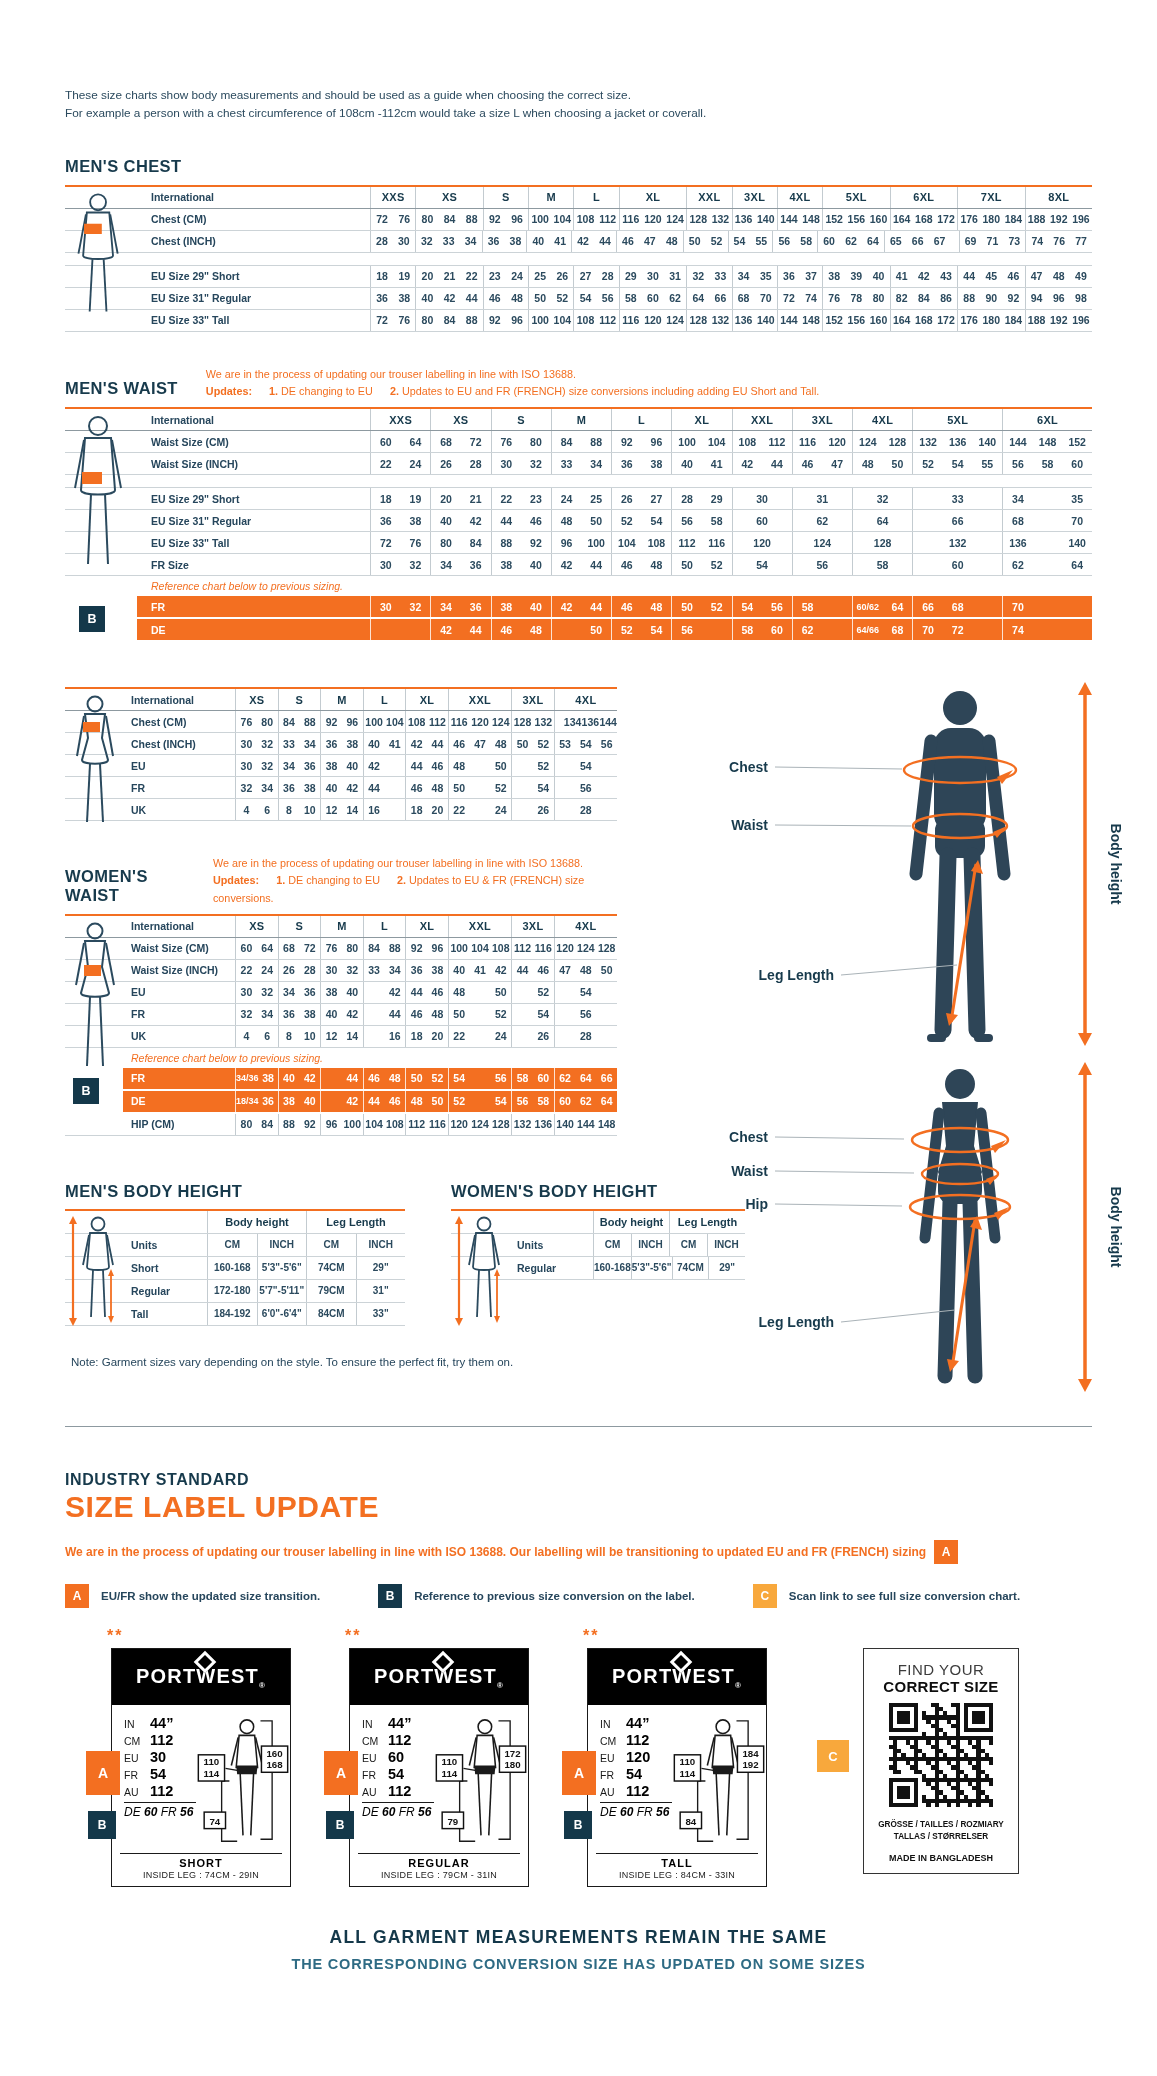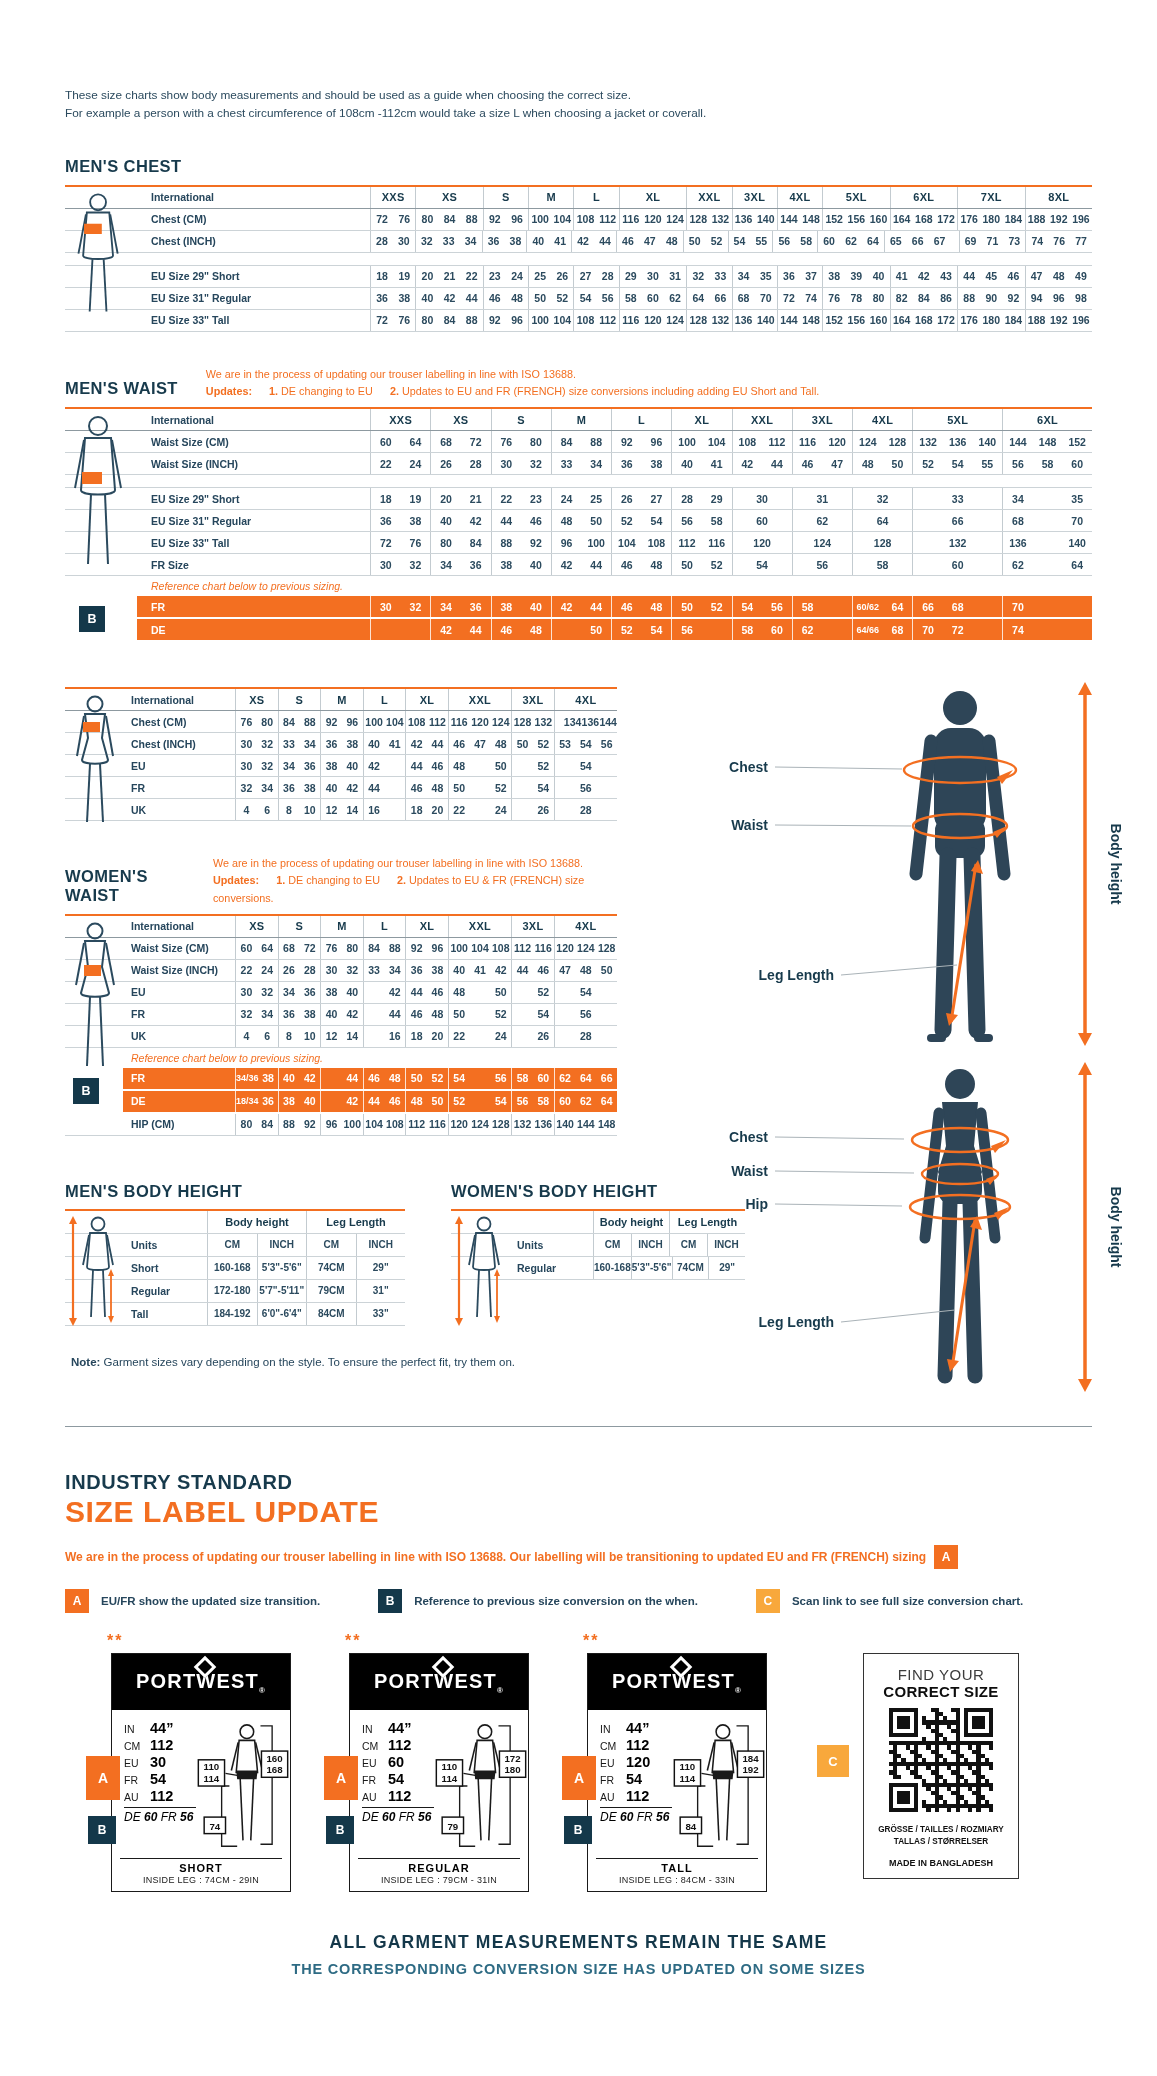--- a/index.html
+++ b/index.html
@@ -47,25 +47,25 @@
   .bh-cols{display:flex;gap:46px;margin-top:46px;}
   .bh-table{position:relative;border-top:2.5px solid #f36f21;margin-top:8px;}
   .bh-t-m{width:340px;}
   .bh-t-w{width:294px;}
   .bh-row{display:flex;align-items:stretch;min-height:22px;border-bottom:1px solid #ccd3d7;padding-left:56px;font-size:10.5px;}
   .bh-label{width:86px;box-sizing:border-box;display:flex;align-items:center;padding-left:10px;font-weight:700;color:#26465c;}
   .bh-cell{flex:1;display:flex;align-items:center;justify-content:center;border-left:1px solid #c3cbd0;font-weight:700;color:#2b4a5e;text-align:center;white-space:nowrap;font-size:10px;}
   .bh-cell.g{flex:2;font-weight:800;color:#173a4c;font-size:11px;}
   .bh-fig{position:absolute;left:0;top:4px;pointer-events:none;}
   .garment-note{font-size:11.5px;color:#26465c;margin:30px 0 0;}
-  .garment-note b{font-weight:700;padding-left:6px;}
+  .garment-note b{font-weight:400;padding-left:6px;}
   .divider{border:none;border-top:1.2px solid #8d99a0;margin:28px 0 0;}
   
   .lu{margin-top:44px;}
-  .lu h3{font-size:20px;font-weight:900;color:#173a4c;letter-spacing:.6px;margin:0;}
+  .lu h3{font-size:16px;font-weight:900;color:#173a4c;letter-spacing:.6px;margin:0;}
   .lu h2{font-size:30px;font-weight:900;color:#f36f21;letter-spacing:.6px;margin:1px 0 16px;}
   .lu-intro{font-size:12px;color:#f36f21;font-weight:600;margin:0 0 20px;display:flex;align-items:center;gap:8px;}
   .badge{display:inline-flex;align-items:center;justify-content:center;color:#fff;font-weight:800;flex:0 0 auto;}
   .badge.a{background:#f36f21;}
   .badge.b{background:#14384a;}
   .badge.c{background:#f8a83c;}
   .badge.sq{width:24px;height:24px;font-size:12px;}
   .legend{display:flex;align-items:center;gap:12px;font-size:11.5px;color:#26465c;font-weight:600;margin-top:6px;}
   .legend .gap{width:34px;}
   .cards-row{display:flex;margin-top:40px;padding-left:46px;}
@@ -1722,21 +1722,21 @@
     <h2>SIZE LABEL UPDATE</h2>
     <p class="lu-intro">
       <span>We are in the process of updating our trouser labelling in line with ISO 13688. Our labelling will be transitioning to updated EU and FR (FRENCH) sizing</span>
       <span class="badge a sq">A</span>
     </p>
     <div class="legend">
         <span class="badge a sq">A</span>
         <span>EU/FR show the updated size transition.</span>
         <span class="gap"></span>
         <span class="badge b sq">B</span>
-        <span>Reference to previous size conversion on the when.</span>
+        <span>Reference to previous size conversion on the label.</span>
         <span class="gap"></span>
         <span class="badge c sq">C</span>
         <span>Scan link to see full size conversion chart.</span>
       </div>
     <div class="cards-row">
         <div class="card-wrap">
           <div class="stars">**</div>
           <div class="label-card">
             <div class="card-head">
               <div class="pw-logo"><span class="pw-diamond"></span><span class="pw-text">PORTWEST</span><span class="pw-reg">®</span></div>

